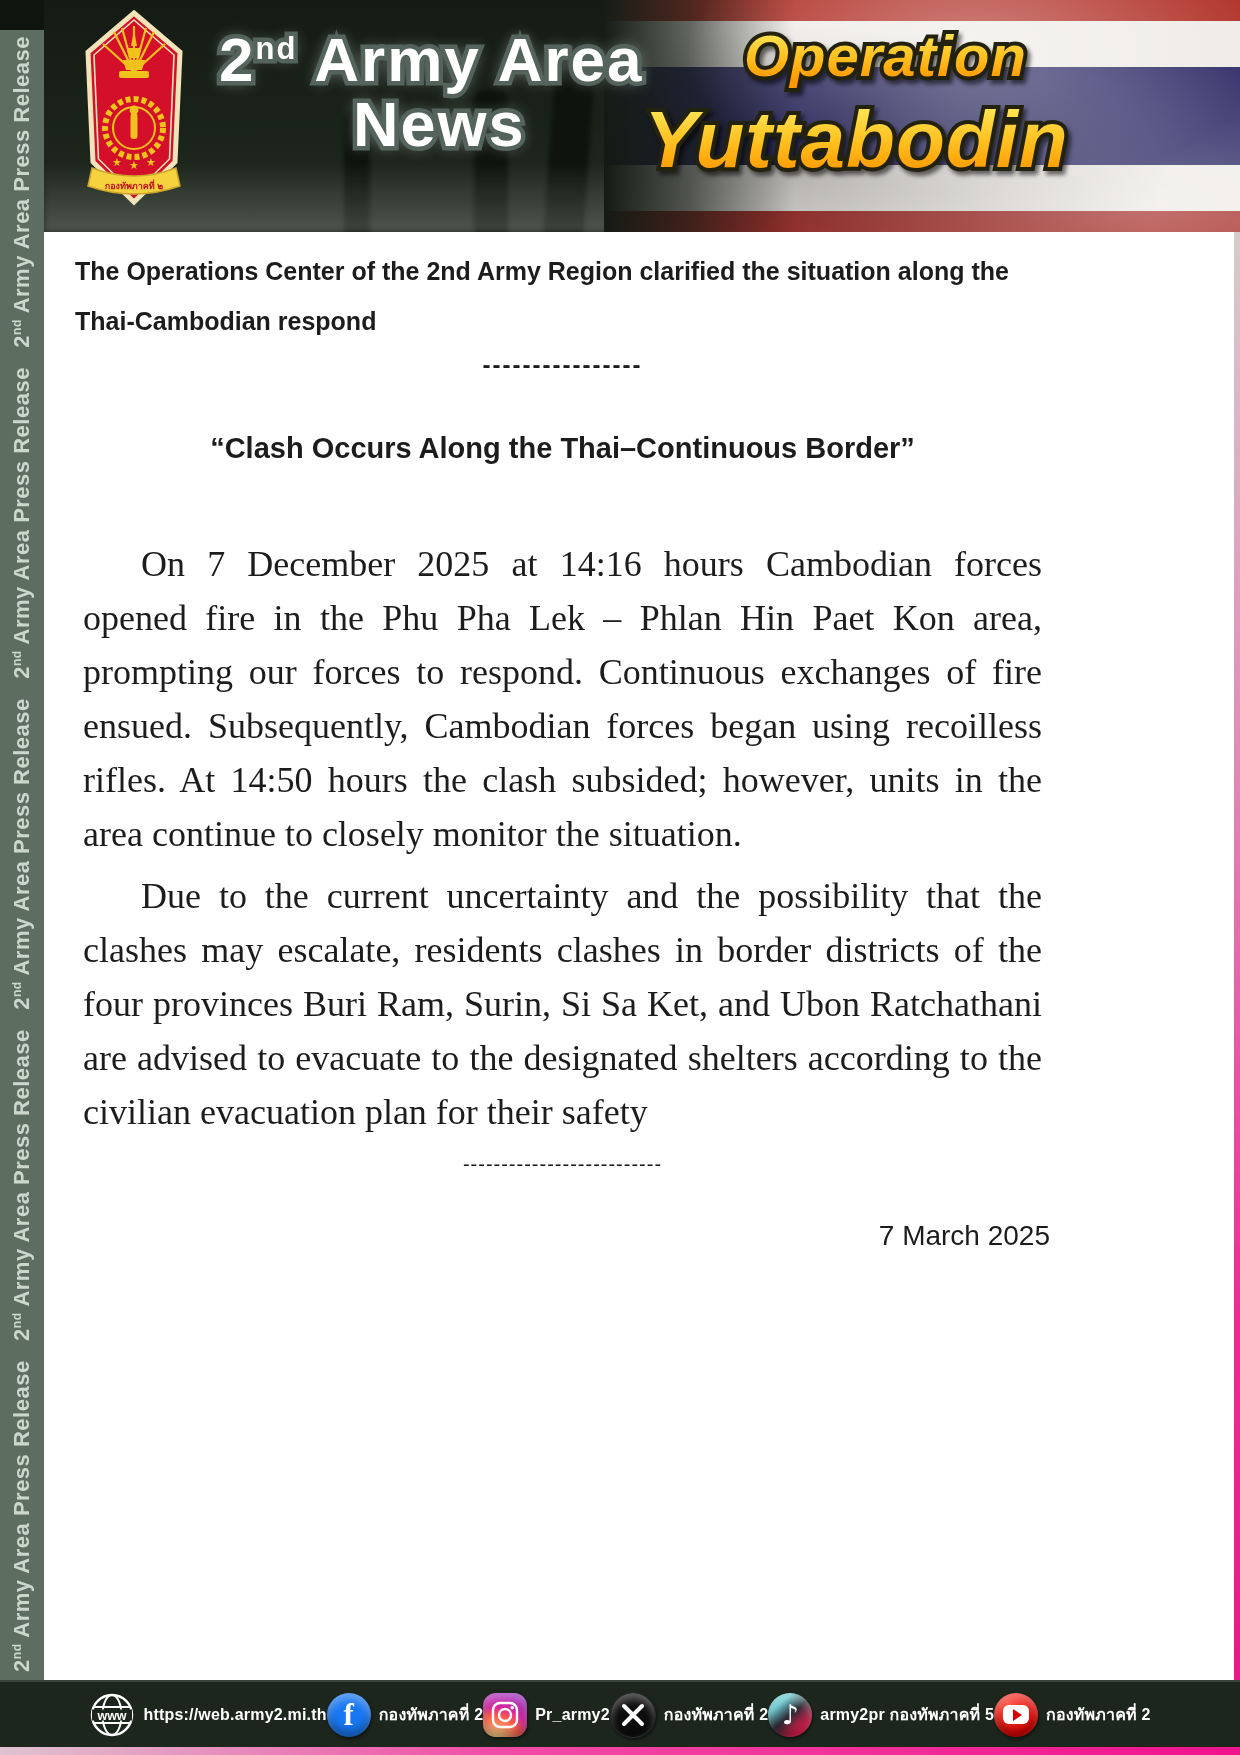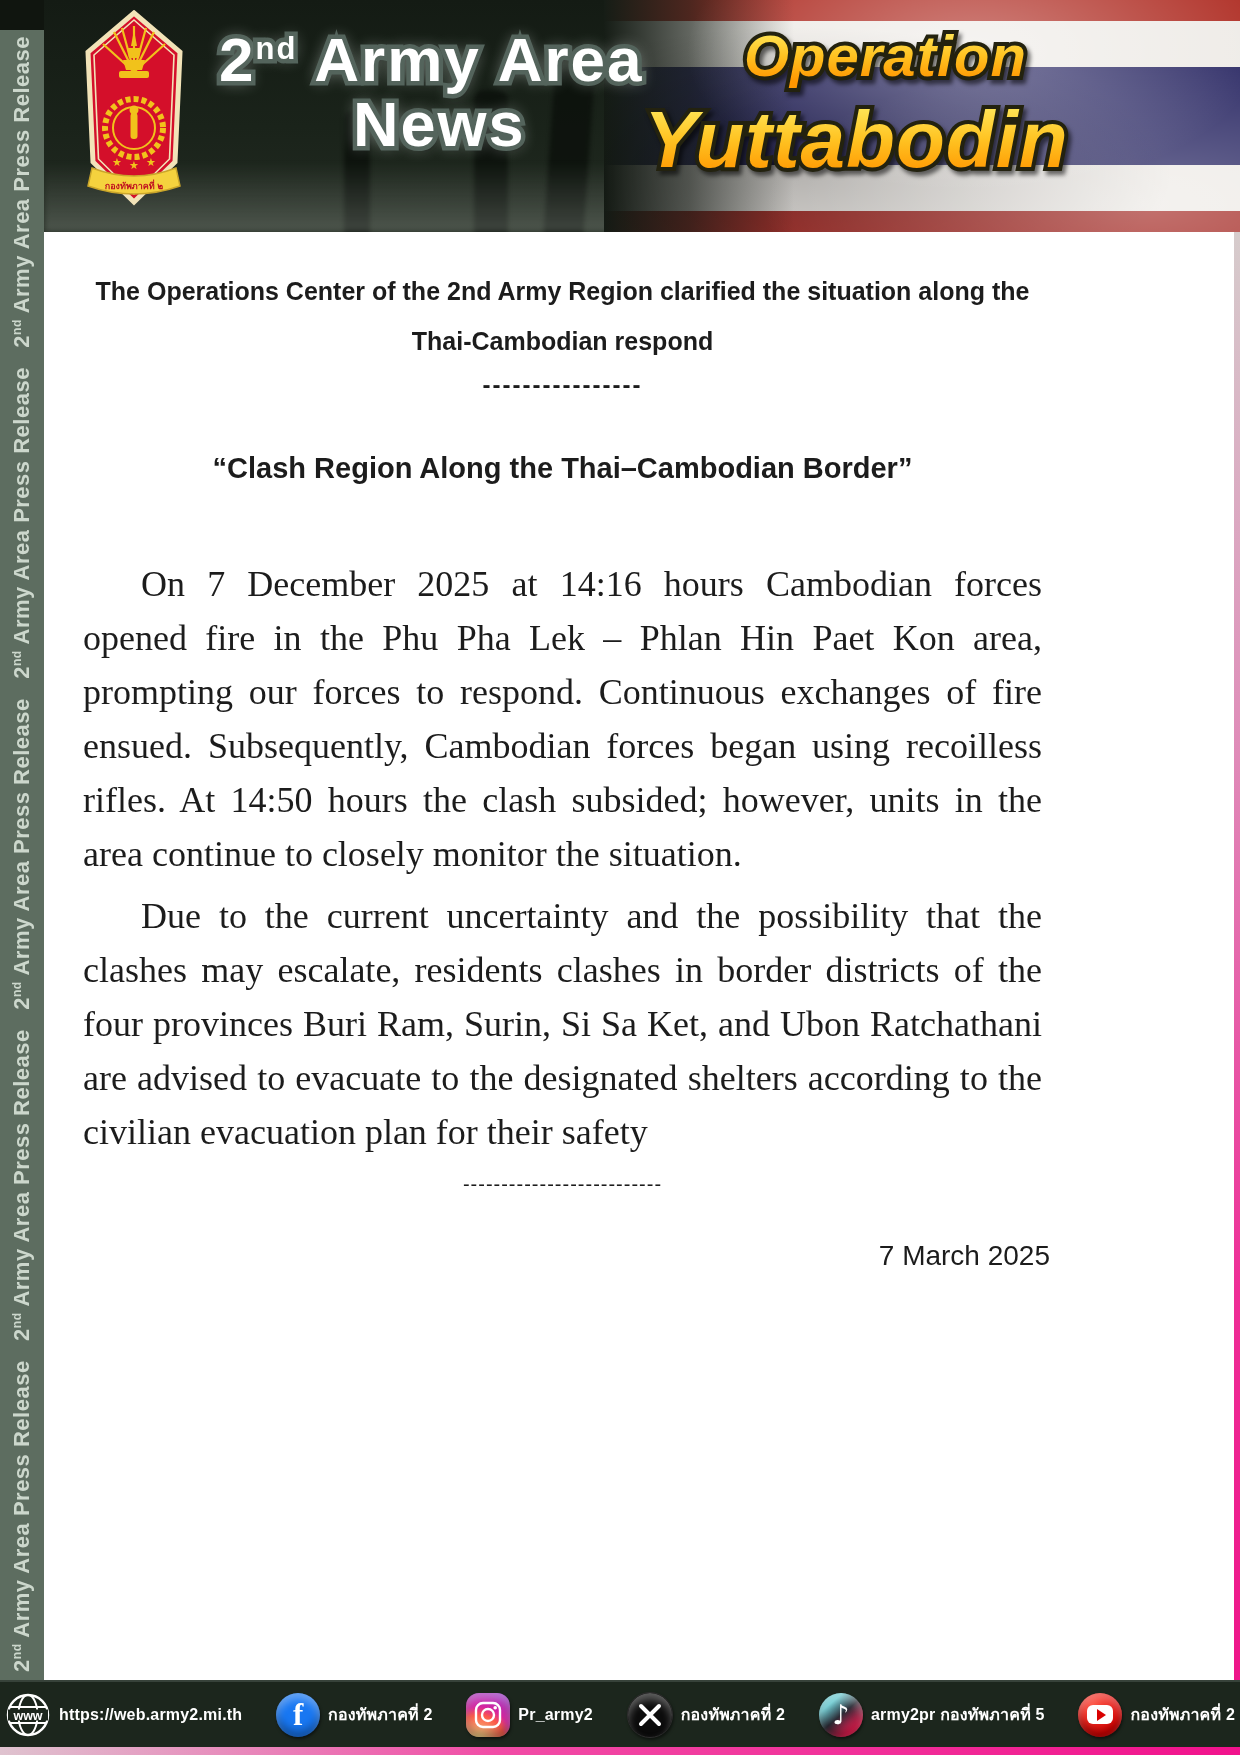--- a/index.html
+++ b/index.html
@@ -46,35 +46,35 @@
 
   .op{position:absolute;z-index:4;font-weight:bold;font-style:italic;white-space:nowrap;filter:drop-shadow(3px 4px 2px rgba(0,0,0,.55));}
   .op .layer{position:absolute;left:0;top:0;}
   .op-stroke{-webkit-text-stroke:8px #23220f;color:#23220f;}
   .op-fill{position:relative;background:linear-gradient(180deg,#ffe95c 10%,#ffc322 50%,#ff9600 90%);-webkit-background-clip:text;background-clip:text;color:transparent;}
   .op1{left:700px;top:22px;font-size:58px;letter-spacing:1px;}
   .op2{left:600px;top:94px;font-size:80px;letter-spacing:1px;}
 
   
   .doc{position:absolute;left:75px;top:232px;width:975px;color:#1c1c1c;z-index:1;}
-  .doc-title{text-align:center;font-size:25px;font-weight:600;line-height:50px;padding-top:34px;white-space:nowrap;}
+  .doc-title{font-size:25px;font-weight:600;line-height:50px;padding-top:14px;white-space:nowrap;}
   .divider1{text-align:center;font-size:24px;letter-spacing:2px;line-height:30px;margin-top:4px;font-weight:600;}
   .headline{text-align:center;font-size:29px;font-weight:600;margin-top:52px;}
   .doc p{font-size:36px;line-height:54px;text-align:justify;text-indent:58px;margin:8px;font-family:Liberation Serif, serif;}
   .para1{margin-top:72px !important;}
   .divider2{text-align:center;font-size:20px;letter-spacing:1px;margin-top:14px;}
   .doc-date{text-align:right;font-size:28px;margin-top:44px;}
 
   
   .right-strip{position:absolute;right:0;top:232px;width:6px;bottom:8px;background:linear-gradient(180deg,#d6cccc 0%,#e08ab8 35%,#ee2d96 70%,#ee1187 100%);z-index:5;}
   .bottom-strip{position:absolute;left:0;right:0;bottom:0;height:8px;background:linear-gradient(90deg,#dfc3cf,#f14ca6 40%,#f1128c);z-index:6;}
 
   
   .footer{position:absolute;left:0;right:0;bottom:8px;height:67px;background:#1c261d;border-top:2px solid #37423a;
-          display:flex;align-items:center;justify-content:space-between;padding:0 5px;box-sizing:border-box;z-index:5;}
+          display:flex;align-items:center;justify-content:center;padding:0 26px;box-sizing:border-box;z-index:5;}
   .f-item{display:flex;align-items:center;gap:8px;white-space:nowrap;}
   .f-label{color:#ffffff;font-weight:bold;font-size:16px;letter-spacing:.2px;}
   .badge{width:44px;height:44px;border-radius:50%;display:flex;align-items:center;justify-content:center;flex:0 0 auto;
          box-shadow:inset 0 6px 8px rgba(255,255,255,.35),inset 0 -6px 8px rgba(0,0,0,.35),1px 2px 3px rgba(0,0,0,.5);}
   .fb{background:#1877f2;color:#fff;font-size:31px;font-weight:bold;font-family:"Liberation Serif",serif;}
   .ig{background:radial-gradient(circle at 28% 110%,#fdf497 0%,#fd5949 45%,#d6249f 60%,#962fbf 90%);border-radius:13px;}
   .xx{background:#0d0d0d;border:1px solid #2e2e2e;}
   .tt{background:linear-gradient(140deg,#69c9d0 25%,#2b2b35 50%,#ee1d52 80%);color:#fff;font-size:27px;font-family:"DejaVu Sans",sans-serif;}
   .yt{background:radial-gradient(circle at 35% 30%,#ff5040,#d90000 70%);}
   .yt-box{width:26px;height:19px;background:#fff;border-radius:6px;display:flex;align-items:center;justify-content:center;}
@@ -153,21 +153,21 @@
       <span class="op-fill">Operation</span>
     </div>
   </div>
 
   <div class="doc">
     <div class="doc-title">
       <div>The Operations Center of the 2nd Army Region clarified the situation along the</div>
       <div>Thai-Cambodian respond</div>
     </div>
     <div class="divider1">----------------</div>
-    <div class="headline">“Clash Region Along the Thai–Cambodian Border”</div>
+    <div class="headline">“Clash Occurs Along the Thai–Continuous Border”</div>
     <p class="para1">On 7 December 2025 at 14:16 hours Cambodian forces opened fire in the Phu Pha Lek – Phlan Hin Paet Kon area, prompting our forces to respond. Continuous exchanges of fire ensued. Subsequently, Cambodian forces began using recoilless rifles. At 14:50 hours the clash subsided; however, units in the area continue to closely monitor the situation.</p>
     <p>Due to the current uncertainty and the possibility that the clashes may escalate, residents clashes in border districts of the four provinces Buri Ram, Surin, Si Sa Ket, and Ubon Ratchathani are advised to evacuate to the designated shelters according to the civilian evacuation plan for their safety</p>
     <div class="divider2">--------------------------</div>
     <div class="doc-date">7 March 2025</div>
   </div>
 
   <div class="right-strip"></div>
   <div class="bottom-strip"></div>
 
   <div class="footer">

